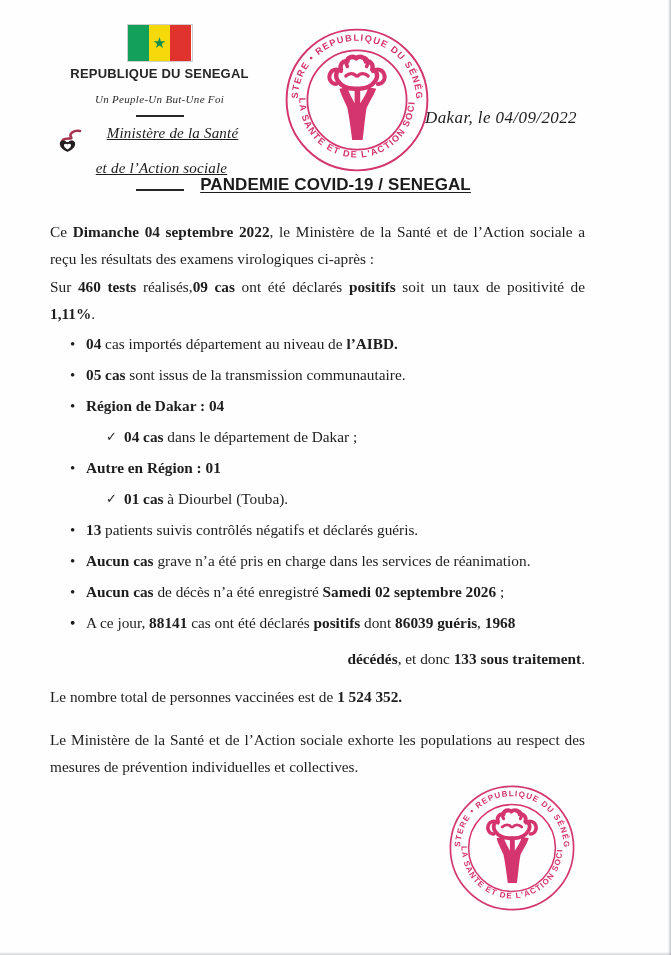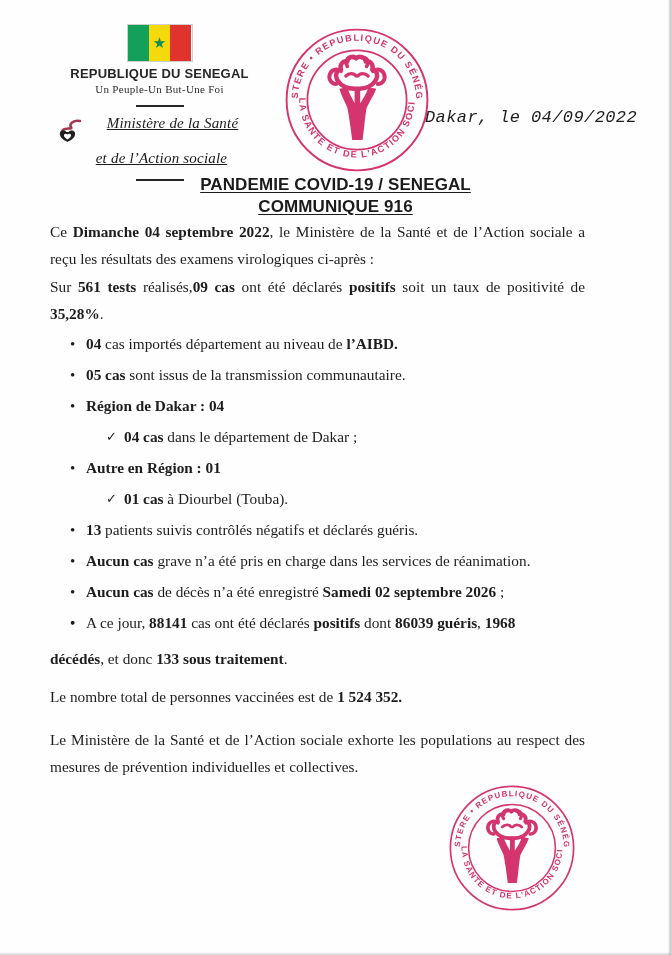--- a/index.html
+++ b/index.html
@@ -68,23 +68,24 @@
   .republic-line {
     font-family: "Liberation Sans", "DejaVu Sans", sans-serif;
     font-weight: bold;
     font-size: 13px;
     letter-spacing: 0.2px;
     margin-top: 4px;
     color: #262626;
   }
   .motto-line {
     font-family: "Liberation Serif", serif;
+    font-style: italic;
     font-size: 11px;
     color: #2b2b2b;
-    margin-top: 2px;
+    margin-top: 12px;
     letter-spacing: 0.3px;
     transform: scaleY(0.92);
   }
   .rule-short {
     width: 48px;
     height: 2px;
     background: #262626;
     margin: 10px auto 8px auto;
   }
   .ministry-wrap {
@@ -122,21 +123,21 @@
     position: absolute;
     color: #d4356f;
   }
   .stamp svg { display: block; }
 
   
   .date-line {
     position: absolute;
     left: 425px;
     top: 108px;
-    font-family: Liberation Mono, monospace;
+    font-family: Liberation Serif, serif;
     font-style: italic;
     font-size: 17px;
     color: #1d1d1d;
     letter-spacing: 0.4px;
     white-space: nowrap;
   }
 
   
   .title-block {
     position: absolute;
@@ -202,21 +203,21 @@
   li.sub .check {
     position: absolute;
     left: 56px;
     top: 0;
     font-size: 13px;
     line-height: 22px;
   }
   .cont-line {
     margin-top: 14px;
     line-height: 22px;
-    text-align: left;
+    text-align: right;
   }
 </style>
 </head>
 <body>
 
 <div id="page">
 
   <div class="header-left">
     <div class="flag">
       <div class="flag-band flag-green"></div>
@@ -268,31 +269,30 @@
         <path d="M86 70 C90 66, 96 66, 99 70" fill="none" stroke="#d4356f" stroke-width="4" stroke-linecap="round"></path>
         <path d="M114 70 C110 66, 104 66, 101 70" fill="none" stroke="#d4356f" stroke-width="4" stroke-linecap="round"></path>
       </g>
     </svg>
   </div>
 
   <div class="date-line">Dakar, le 04/09/2022</div>
 
   <div class="title-block">
     <div><span class="t-line">PANDEMIE COVID-19 / SENEGAL</span></div>
-    <div class="t2"><span class="t-line">COMMUNIQUE 916</span></div>
   </div>
 
   <div class="body-block">
 
     <p class="para p-intro">
       <span>Ce </span><b>Dimanche 04 septembre 2022</b><span>, le Ministère de la Santé et de l’Action sociale a reçu les résultats des examens virologiques ci-après :</span>
     </p>
 
     <p class="para p-tests">
-      <span>Sur </span><b>561 tests</b><span> réalisés,</span><b>09 cas</b><span> ont été déclarés </span><b>positifs</b><span> soit un taux de positivité de </span><b>35,28%</b><span>.</span>
+      <span>Sur </span><b>460 tests</b><span> réalisés,</span><b>09 cas</b><span> ont été déclarés </span><b>positifs</b><span> soit un taux de positivité de </span><b>1,11%</b><span>.</span>
     </p>
 
     <ul class="bullets" id="bullet-list">
         <li><span class="dot">•</span><b>04</b><span> cas importés département au niveau de </span><b>l’AIBD.</b></li>
         <li><span class="dot">•</span><b>05 cas</b><span> sont issus de la transmission communautaire.</span></li>
         <li><span class="dot">•</span><b>Région de Dakar : 04</b></li>
         <li class="sub"><span class="check">✓</span><b>04 cas</b><span> dans le département de Dakar ;</span></li>
         <li><span class="dot">•</span><b>Autre en Région : 01</b></li>
         <li class="sub"><span class="check">✓</span><b>01 cas</b><span> à Diourbel (Touba).</span></li>
         <li><span class="dot">•</span><b>13</b><span> patients suivis contrôlés négatifs et déclarés guéris.</span></li>

